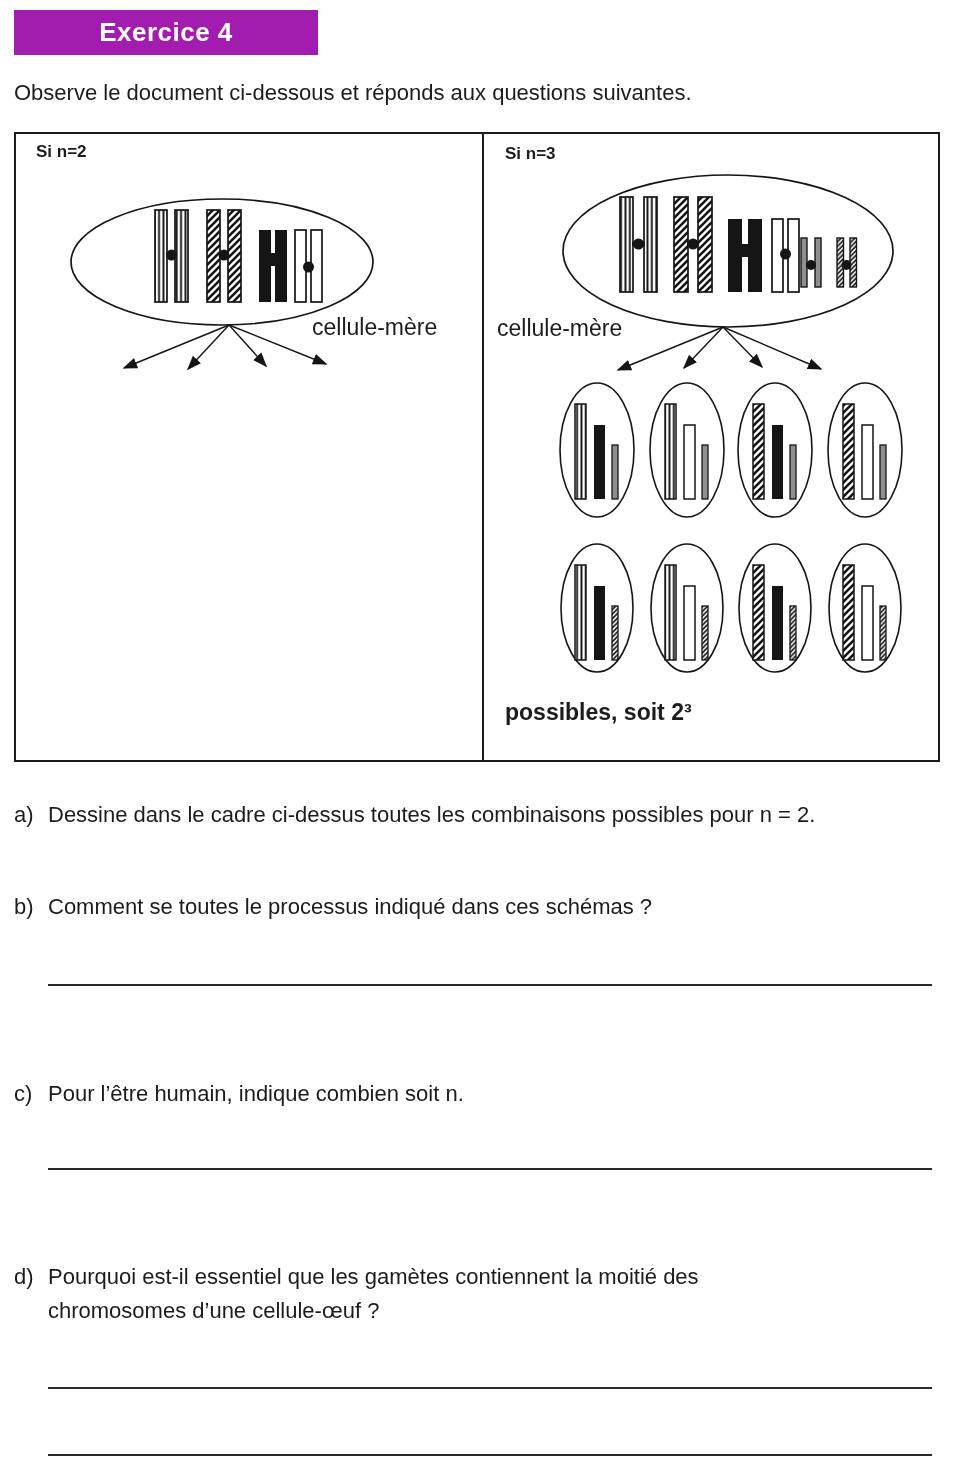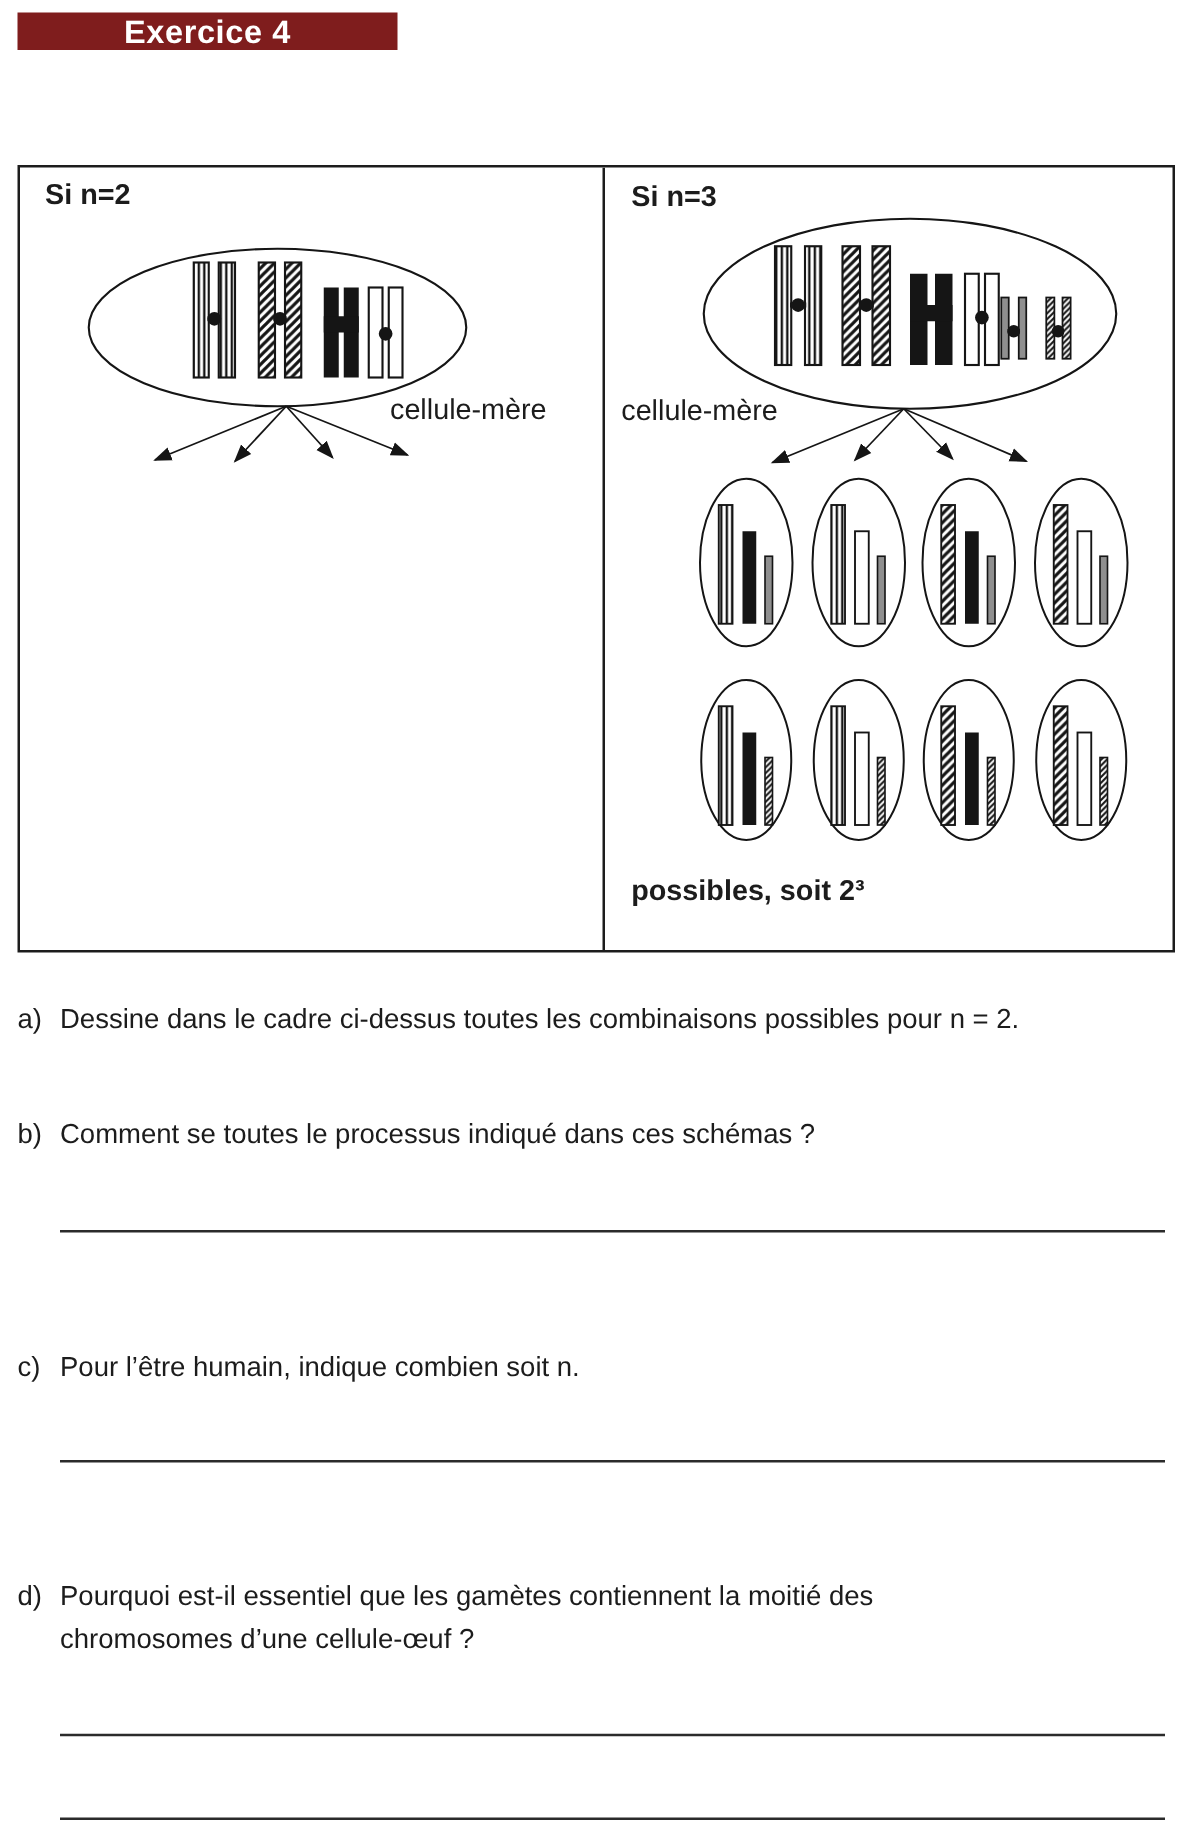--- a/index.html
+++ b/index.html
@@ -1,31 +1,31 @@
 <!DOCTYPE html>
 <html><head>
 <meta charset="utf-8">
 <style>
   html,body { margin:0; padding:0; background:#fff; }
   .page {
     position:relative; width:954px; height:1477px; background:#ffffff;
     font-family:"Liberation Sans", sans-serif; color:#1c1c1c; overflow:hidden;
   }
   .exercise-banner {
-    position:absolute; left:14px; top:10px; width:304px; height:30px;
-    background:#7f1d1d; color:#ffffff; display:flex; align-items:center; justify-content:center;
+    position:absolute; left:14px; top:10px; width:304px; height:45px;
+    background:#a21caf; color:#ffffff; display:flex; align-items:center; justify-content:center;
     font-weight:bold; font-size:26px; letter-spacing:0.5px;
   }
   .intro { position:absolute; left:14px; top:80px; margin:0; font-size:22px; }
   .doc-box {
     position:absolute; left:14px; top:132px; width:926px; height:630px;
     border:2px solid #1c1c1c; box-sizing:border-box;
   }
   .diagram { position:absolute; left:0; top:0; width:922px; height:626px; }
-  .panel-title { position:absolute; font-weight:bold; font-size:23px; }
+  .panel-title { position:absolute; font-weight:bold; font-size:17px; }
   .pt-left  { left:20px;  top:8px; }
   .pt-right { left:489px; top:10px;text-align:right; }
   .cell-label { position:absolute; font-size:23px; }
   .cl-left  { left:296px; top:180px; }
   .cl-right { left:481px; top:181px; }
   .caption {
     position:absolute; left:489px; top:562px; font-size:23px; font-weight:bold; line-height:33px;
   }
   .question { position:absolute; left:14px; display:flex; font-size:22px; line-height:34px; }
   .q-label { flex:0 0 34px; }
@@ -43,20 +43,21 @@
 </style>
 </head>
 <body>
 
 <div class="page">
 
   <div class="exercise-banner">
     <span>Exercice 4</span>
   </div>
 
+  <p class="intro">Observe le document ci-dessous et réponds aux questions suivantes.</p>
 
   <div class="doc-box">
     <svg class="diagram" viewBox="0 0 922 626">
       <defs>
         <pattern id="vstripe" patternUnits="userSpaceOnUse" width="4.4" height="6">
           <rect width="4.4" height="6" fill="#ffffff"></rect>
           <rect x="1.3" width="1.9" height="6" fill="#151515"></rect>
         </pattern>
         <pattern id="hatch" patternUnits="userSpaceOnUse" width="7" height="7">
           <rect width="7" height="7" fill="#ffffff"></rect>

